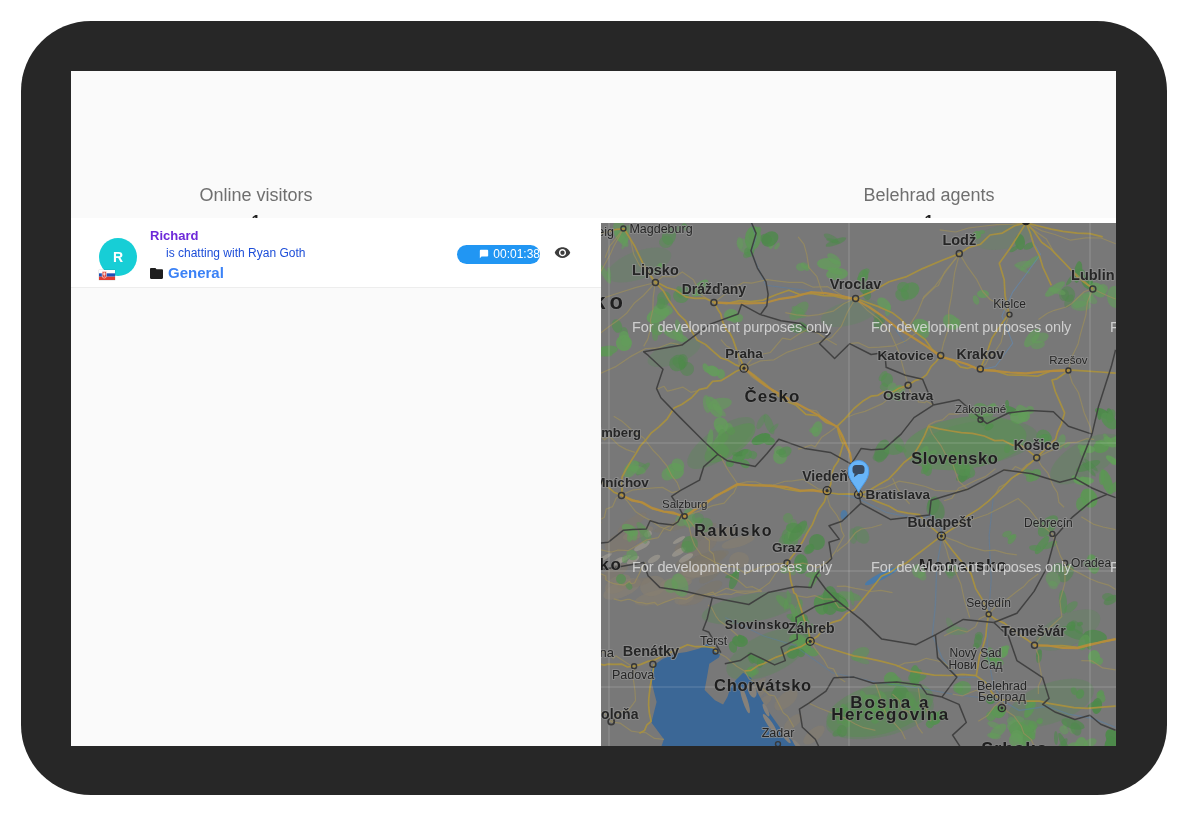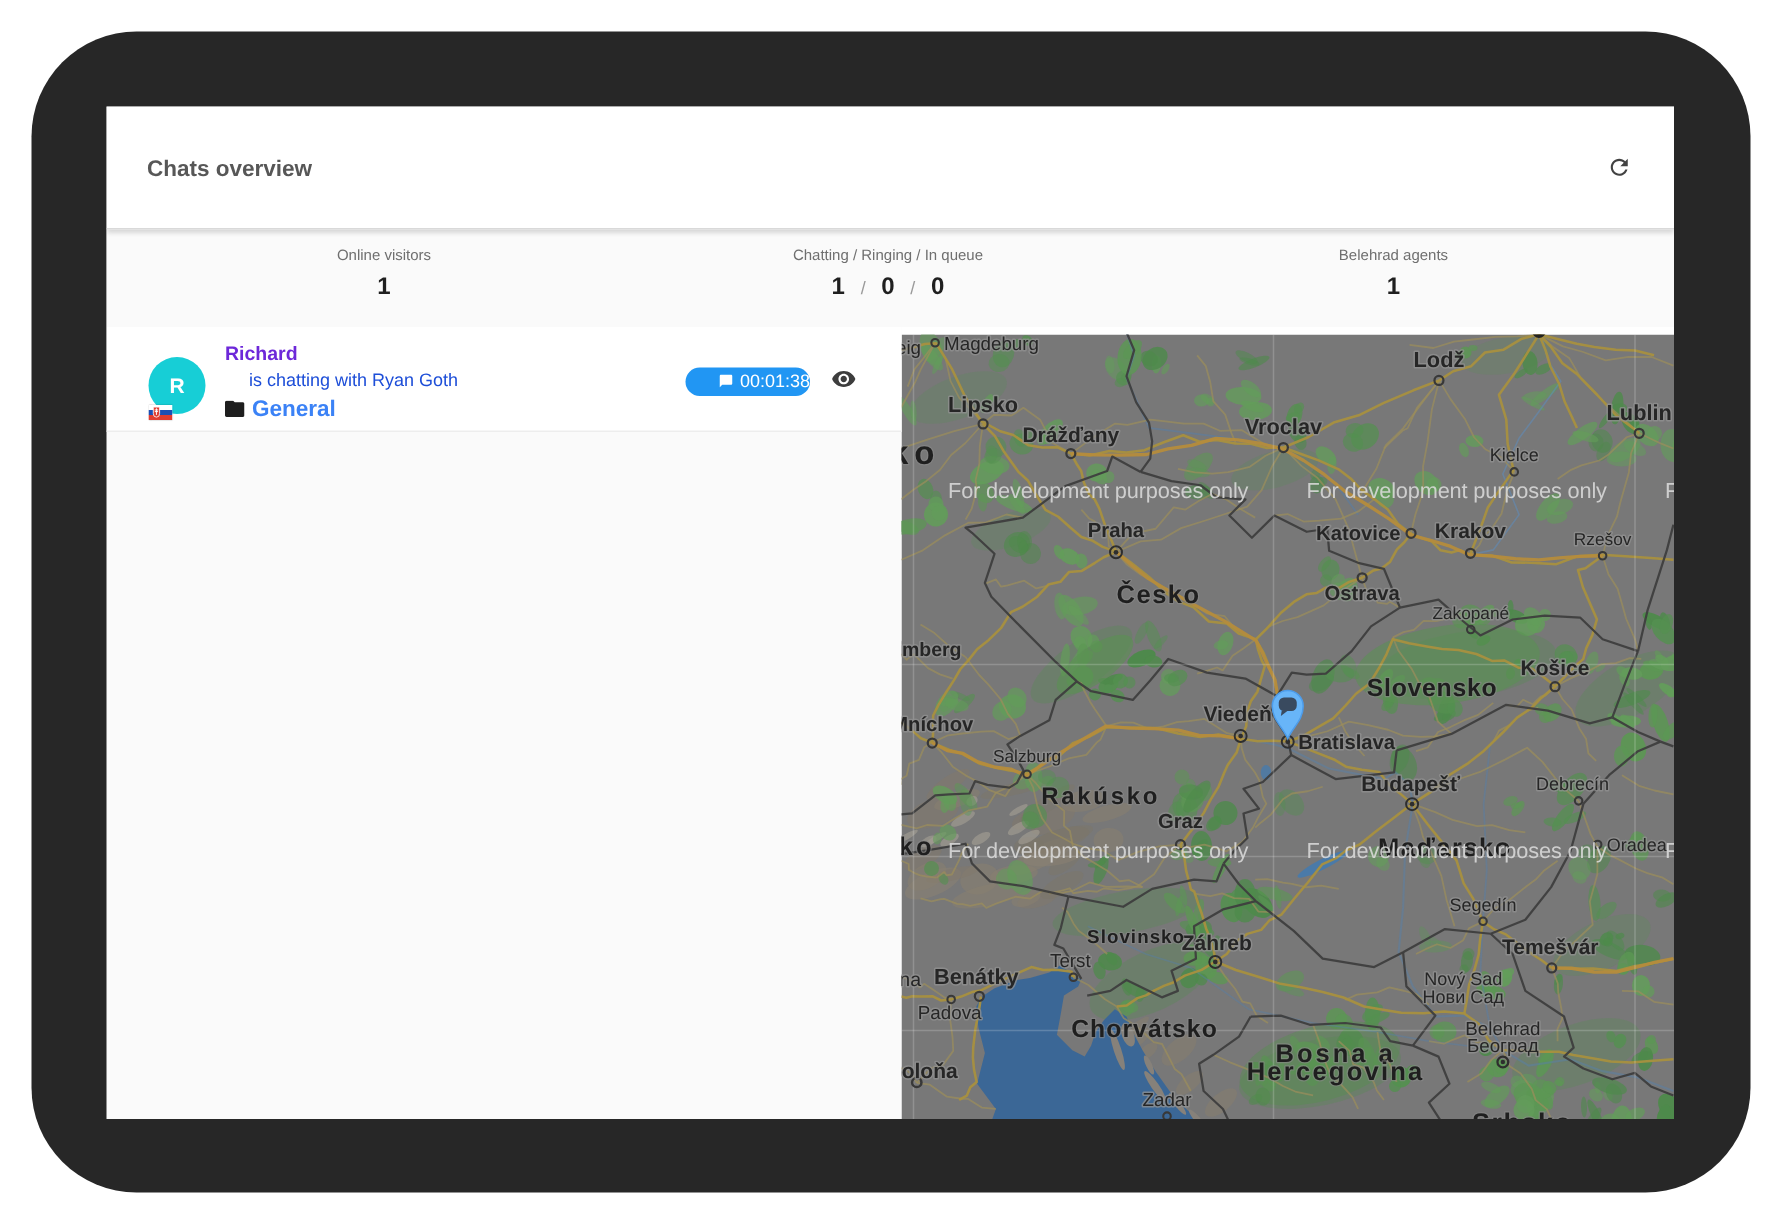--- a/index.html
+++ b/index.html
@@ -3,45 +3,41 @@
 <style>
 *{margin:0;padding:0;box-sizing:border-box}
 html,body{width:1188px;height:818px;background:#fff;font-family:"Liberation Sans",sans-serif;overflow:hidden}
 .frame{position:absolute;left:21px;top:21px;width:1146px;height:774px;border-radius:70px;background:#272727}
 .content{position:absolute;left:50px;top:50px;width:1045px;height:675px;background:#fafafa;overflow:hidden}
 .titlebar{position:absolute;left:0;top:0;width:1045px;height:82px;background:#fff;border-bottom:1px solid #d9d9d9;box-shadow:0 2px 3px rgba(0,0,0,0.14);z-index:5}
 .title{position:absolute;left:27px;top:33px;font-size:15px;font-weight:bold;color:#575757;letter-spacing:0px}
 .refresh{position:absolute;right:28px;top:32px;width:17px;height:17px}
 .stats{position:absolute;left:0;top:82px;width:1045px;height:65px;background:#fafafa}
 .scol{position:absolute;top:0;height:65px;text-align:center}
-.slabel{font-size:10px;color:#6f6f6f;margin-top:12px}
+.slabel{font-size:18px;color:#6f6f6f;margin-top:32px}
 .snum{font-size:16px;font-weight:bold;color:#1f1f1f;margin-top:7px}
 .slash{font-size:12px;color:#9a9a9a;font-weight:normal;padding:0 6px}
 .chatrow{position:absolute;left:0;top:147px;width:530px;height:70px;background:#fff;border-bottom:1px solid #ededed}
 .avatar{position:absolute;left:28px;top:20px;width:38px;height:38px;border-radius:50%;background:#17ced6;color:#fff;font-size:14px;font-weight:bold;text-align:center;line-height:38px}
 .flag{position:absolute;left:28px;top:52px;width:16px;height:10px;box-shadow:0 0 1px rgba(0,0,0,.4)}
 .cname{position:absolute;left:79px;top:10px;font-size:13px;font-weight:bold;color:#6d28d9}
 .csub{position:absolute;left:95px;top:28px;font-size:12px;color:#1d4ed8}
 .cgroup{position:absolute;left:79px;top:46px;font-size:15px;font-weight:bold;color:#3b82f6}
 .pill{position:absolute;left:386px;top:27px;width:83px;height:19px;border-radius:9.5px;background:#2196f3;color:#fff;font-size:12px;text-align:right;line-height:19px}
 .eye{position:absolute;left:483px;top:29px}
 .rightstrip{position:absolute;left:530px;top:147px;width:515px;height:10px;background:#fff}
 .mapbox{position:absolute;left:530px;top:152px;width:515px;height:523px}
 </style></head>
 <body>
 <div class="frame">
  <div class="content">
   <div class="stats">
     <div class="scol" style="left:50px;width:270px">
       <div class="slabel">Online visitors</div>
       <div class="snum">1</div>
-    </div>
-    <div class="scol" style="left:386px;width:270px">
-      <div class="slabel">Chatting / Ringing / In queue</div>
-      <div class="snum">1 <span class="slash">/</span> 0 <span class="slash">/</span> 0</div>
     </div>
     <div class="scol" style="left:723px;width:270px">
       <div class="slabel">Belehrad agents</div>
       <div class="snum">1</div>
     </div>
   </div>
   <div class="rightstrip"></div>
   <div class="mapbox">
         <svg width="515" height="523" viewBox="0 0 515 523" style="display:block">
 <rect width="515" height="523" fill="#787878"></rect>
@@ -855,20 +851,14 @@
     <div class="cgroup"><svg width="13" height="11" viewBox="0 0 24 20" style="vertical-align:-1px;margin-right:5px">
             <path d="M10,0H2C0.9,0 0,0.9 0,2v16c0,1.1 0.9,2 2,2h20c1.1,0 2-0.9 2-2V4c0-1.1-0.9-2-2-2H12L10,0z" fill="#1e1e1e"></path>
           </svg>General</div>
     <div class="pill"><svg width="10" height="10" viewBox="0 0 24 24" style="vertical-align:-1px;margin-right:4px">
             <path d="M20,2H4C2.9,2 2,2.9 2,4v18l4-4h14c1.1,0 2-0.9 2-2V4C22,2.9 21.1,2 20,2z" fill="#fff"></path>
           </svg>00:01:38</div>
     <svg class="eye" width="17" height="12" viewBox="0 0 24 17">
           <path d="M12,0.5C7,0.5 2.7,3.6 1,8c1.7,4.4 6,7.5 11,7.5s9.3-3.1 11-7.5C21.3,3.6 17,0.5 12,0.5z M12,13c-2.8,0-5-2.2-5-5s2.2-5 5-5 5,2.2 5,5-2.2,5-5,5z M12,5c-1.7,0-3,1.3-3,3s1.3,3 3,3 3-1.3 3-3-1.3-3-3-3z" fill="#3d3d3d"></path>
         </svg>
   </div>
-  <div class="titlebar">
-    <div class="title">Chats overview</div>
-    <svg class="refresh" viewBox="0 0 24 24">
-          <path d="M17.65,6.35C16.2,4.9 14.21,4 12,4c-4.42,0-7.99,3.58-7.99,8s3.57,8 7.99,8c3.73,0 6.84-2.55 7.73-6h-2.08c-0.82,2.33-3.04,4-5.65,4-3.31,0-6-2.69-6-6s2.69-6 6-6c1.66,0 3.14,0.69 4.22,1.78L13,11h7V4L17.65,6.35z" fill="#424242"></path>
-        </svg>
-  </div>
  </div>
 </div>
 
 </body></html>

